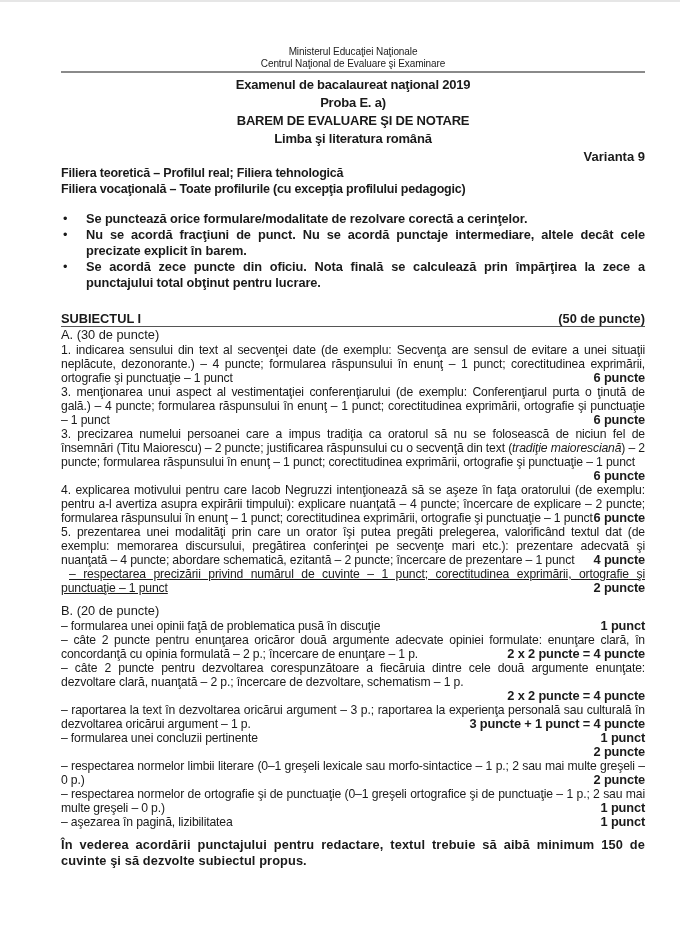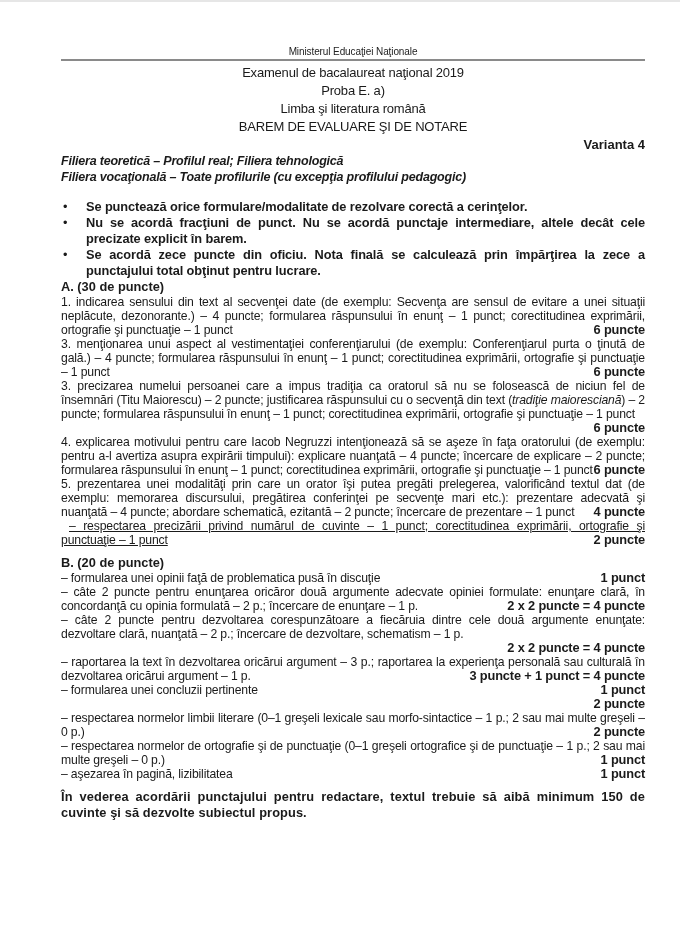--- a/index.html
+++ b/index.html
@@ -4,70 +4,75 @@
 <style>
   html, body { margin: 0; padding: 0; background: #ffffff; }
   body {
     width: 680px; height: 933px; overflow: hidden; position: relative;
     font-family: "Liberation Sans", sans-serif; color: #1a1a1a;
   }
   .topbar { position: absolute; left: 0; top: 0; width: 680px; height: 2px; background: #e6e6e6; }
   .page { position: absolute; left: 61px; top: 0; width: 584px; }
   .ministry { text-align: center; font-size: 10px; line-height: 12px; color: #222; margin-top: 46px; letter-spacing: -0.1px; }
   .rule { height: 2px; background: #8a8a8a; margin-top: 1px; }
-  .titles { text-align: center; font-weight: normal; font-size: 13px; line-height: 18px; margin-top: 3px; letter-spacing: -0.2px; }
+  .titles { text-align: center; font-weight: bold; font-size: 13px; line-height: 18px; margin-top: 3px; letter-spacing: -0.2px; }
   .variant { text-align: right; font-weight: bold; font-size: 13px; line-height: 16px; margin-top: 1px; }
-  .filiera { font-style: italic; font-weight: bold; font-size: 12.5px; line-height: 16px; letter-spacing: -0.2px; }
+  .filiera { font-weight: bold; font-size: 12.5px; line-height: 16px; letter-spacing: -0.2px; }
   .bullets { list-style: none; padding: 0; margin: 14px 0 0 0; }
   .bullets li { position: relative; padding-left: 25px; font-weight: bold; font-size: 12.8px; line-height: 16px; text-align: justify; letter-spacing: -0.1px; }
   .bullets .dot { position: absolute; left: 2px; top: 0; font-weight: normal; }
   .subject-head { margin-top: 20px; display: flex; justify-content: space-between; font-weight: bold; font-size: 12.8px; line-height: 15px; border-bottom: 1.5px solid #555; }
-  .sec-head { font-weight: bold; font-size: 12.8px; line-height: 16px; }
+  .sec-head { font-weight: normal; font-size: 12.8px; line-height: 16px; }
   .item { font-size: 12.2px; line-height: 14px; text-align: justify; letter-spacing: -0.15px; }
   .item .pts { font-weight: bold; float: right; font-size: 12.8px; }
   .item .row { display: flex; justify-content: space-between; }
   .item .row .pts { float: none; }
   .item em { font-style: italic; }
   .gap-b { margin-top: 8px; }
   .final { font-weight: bold; font-size: 12.8px; line-height: 16px; margin-top: 8px; text-align: justify; letter-spacing: 0.1px; }
   .right { text-align: right; }
   .clearfix::after { content: ""; display: block; clear: both; }
 </style>
 </head>
 <body>
 
 <div class="topbar"></div>
 
 <div class="page">
 
   <div class="ministry">
     <div>Ministerul Educaţiei Naţionale</div>
+    <div>Centrul Naţional de Evaluare şi Examinare</div>
   </div>
   <div class="rule"></div>
 
   <div class="titles">
     <div>Examenul de bacalaureat naţional 2019</div>
     <div>Proba E. a)</div>
+    <div>BAREM DE EVALUARE ŞI DE NOTARE</div>
     <div>Limba şi literatura română</div>
-    <div>BAREM DE EVALUARE ŞI DE NOTARE</div>
   </div>
 
-  <div class="variant">Varianta 4</div>
+  <div class="variant">Varianta 9</div>
 
   <div class="filiera">
     <div>Filiera teoretică – Profilul real; Filiera tehnologică</div>
     <div>Filiera vocaţională – Toate profilurile (cu excepţia profilului pedagogic)</div>
   </div>
 
   <ul class="bullets">
     <li><span class="dot">•</span><span>Se punctează orice formulare/modalitate de rezolvare corectă a cerinţelor.</span></li>
     <li><span class="dot">•</span><span>Nu se acordă fracţiuni de punct. Nu se acordă punctaje intermediare, altele decât cele precizate explicit în barem.</span></li>
     <li><span class="dot">•</span><span>Se acordă zece puncte din oficiu. Nota finală se calculează prin împărţirea la zece a punctajului total obţinut pentru lucrare.</span></li>
   </ul>
 
+  <div class="subject-head">
+    <span>SUBIECTUL I</span>
+    <span>(50 de puncte)</span>
+  </div>
 
   <div class="sec-head">A. (30 de puncte)</div>
 
   <div class="item clearfix">
     <span>1. indicarea sensului din text al secvenţei date (de exemplu: Secvenţa are sensul de evitare a unei situaţii neplăcute, dezonorante.) – 4 puncte; formularea răspunsului în enunţ – 1 punct; corectitudinea exprimării, ortografie şi punctuaţie – 1 punct</span>
     <span class="pts">6 puncte</span>
   </div>
   <div class="item clearfix">
     <span>3. menţionarea unui aspect al vestimentaţiei conferenţiarului (de exemplu: Conferenţiarul purta o ţinută de gală.) – 4 puncte; formularea răspunsului în enunţ – 1 punct; corectitudinea exprimării, ortografie şi punctuaţie – 1 punct</span>
     <span class="pts">6 puncte</span>

